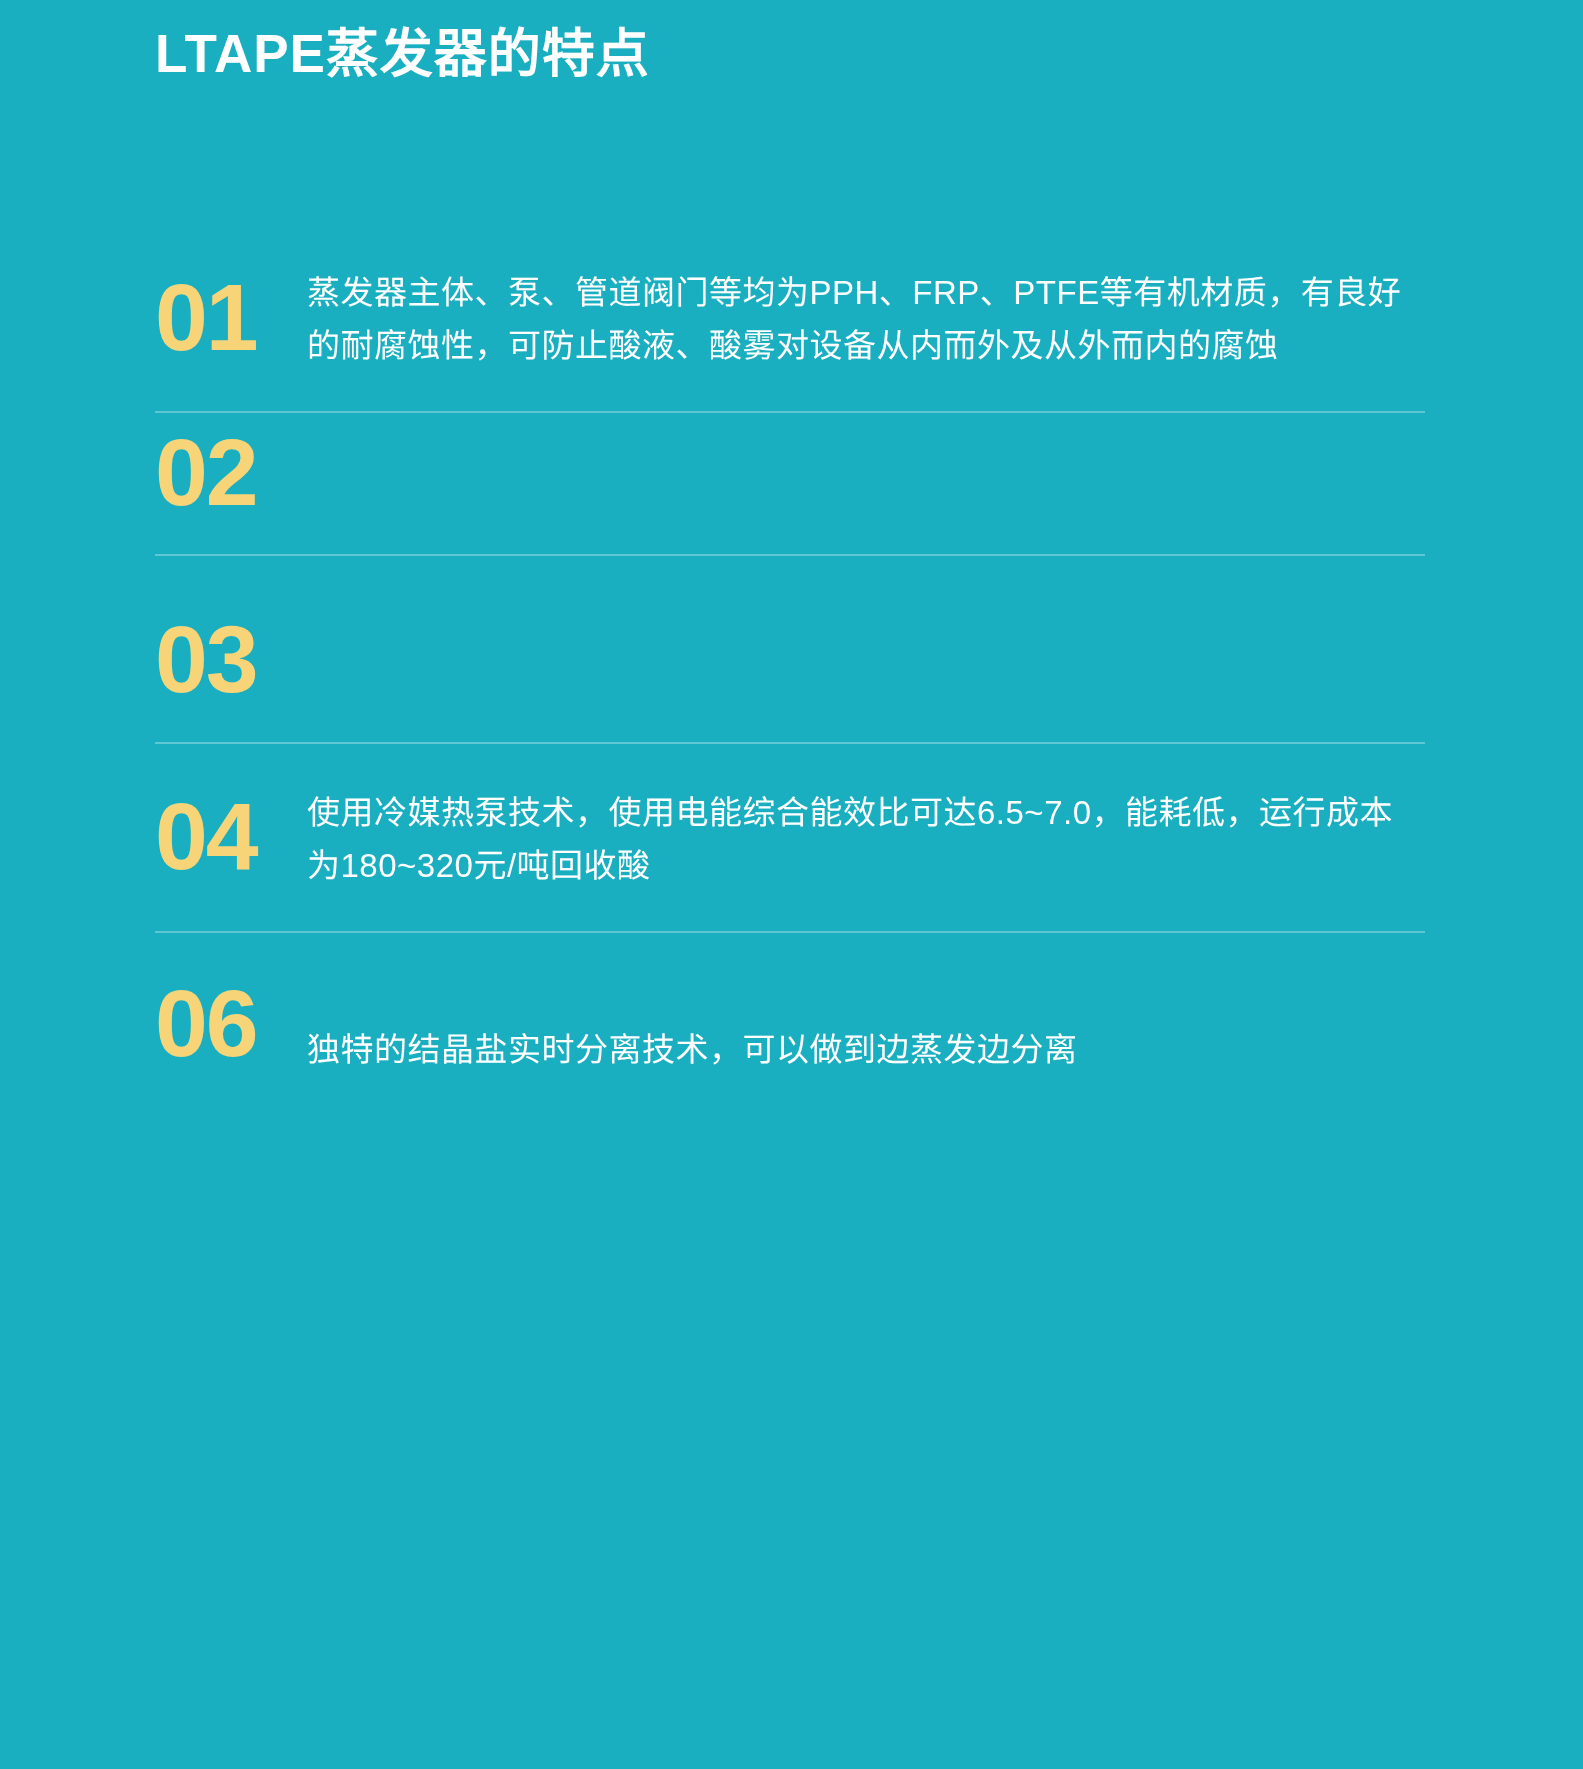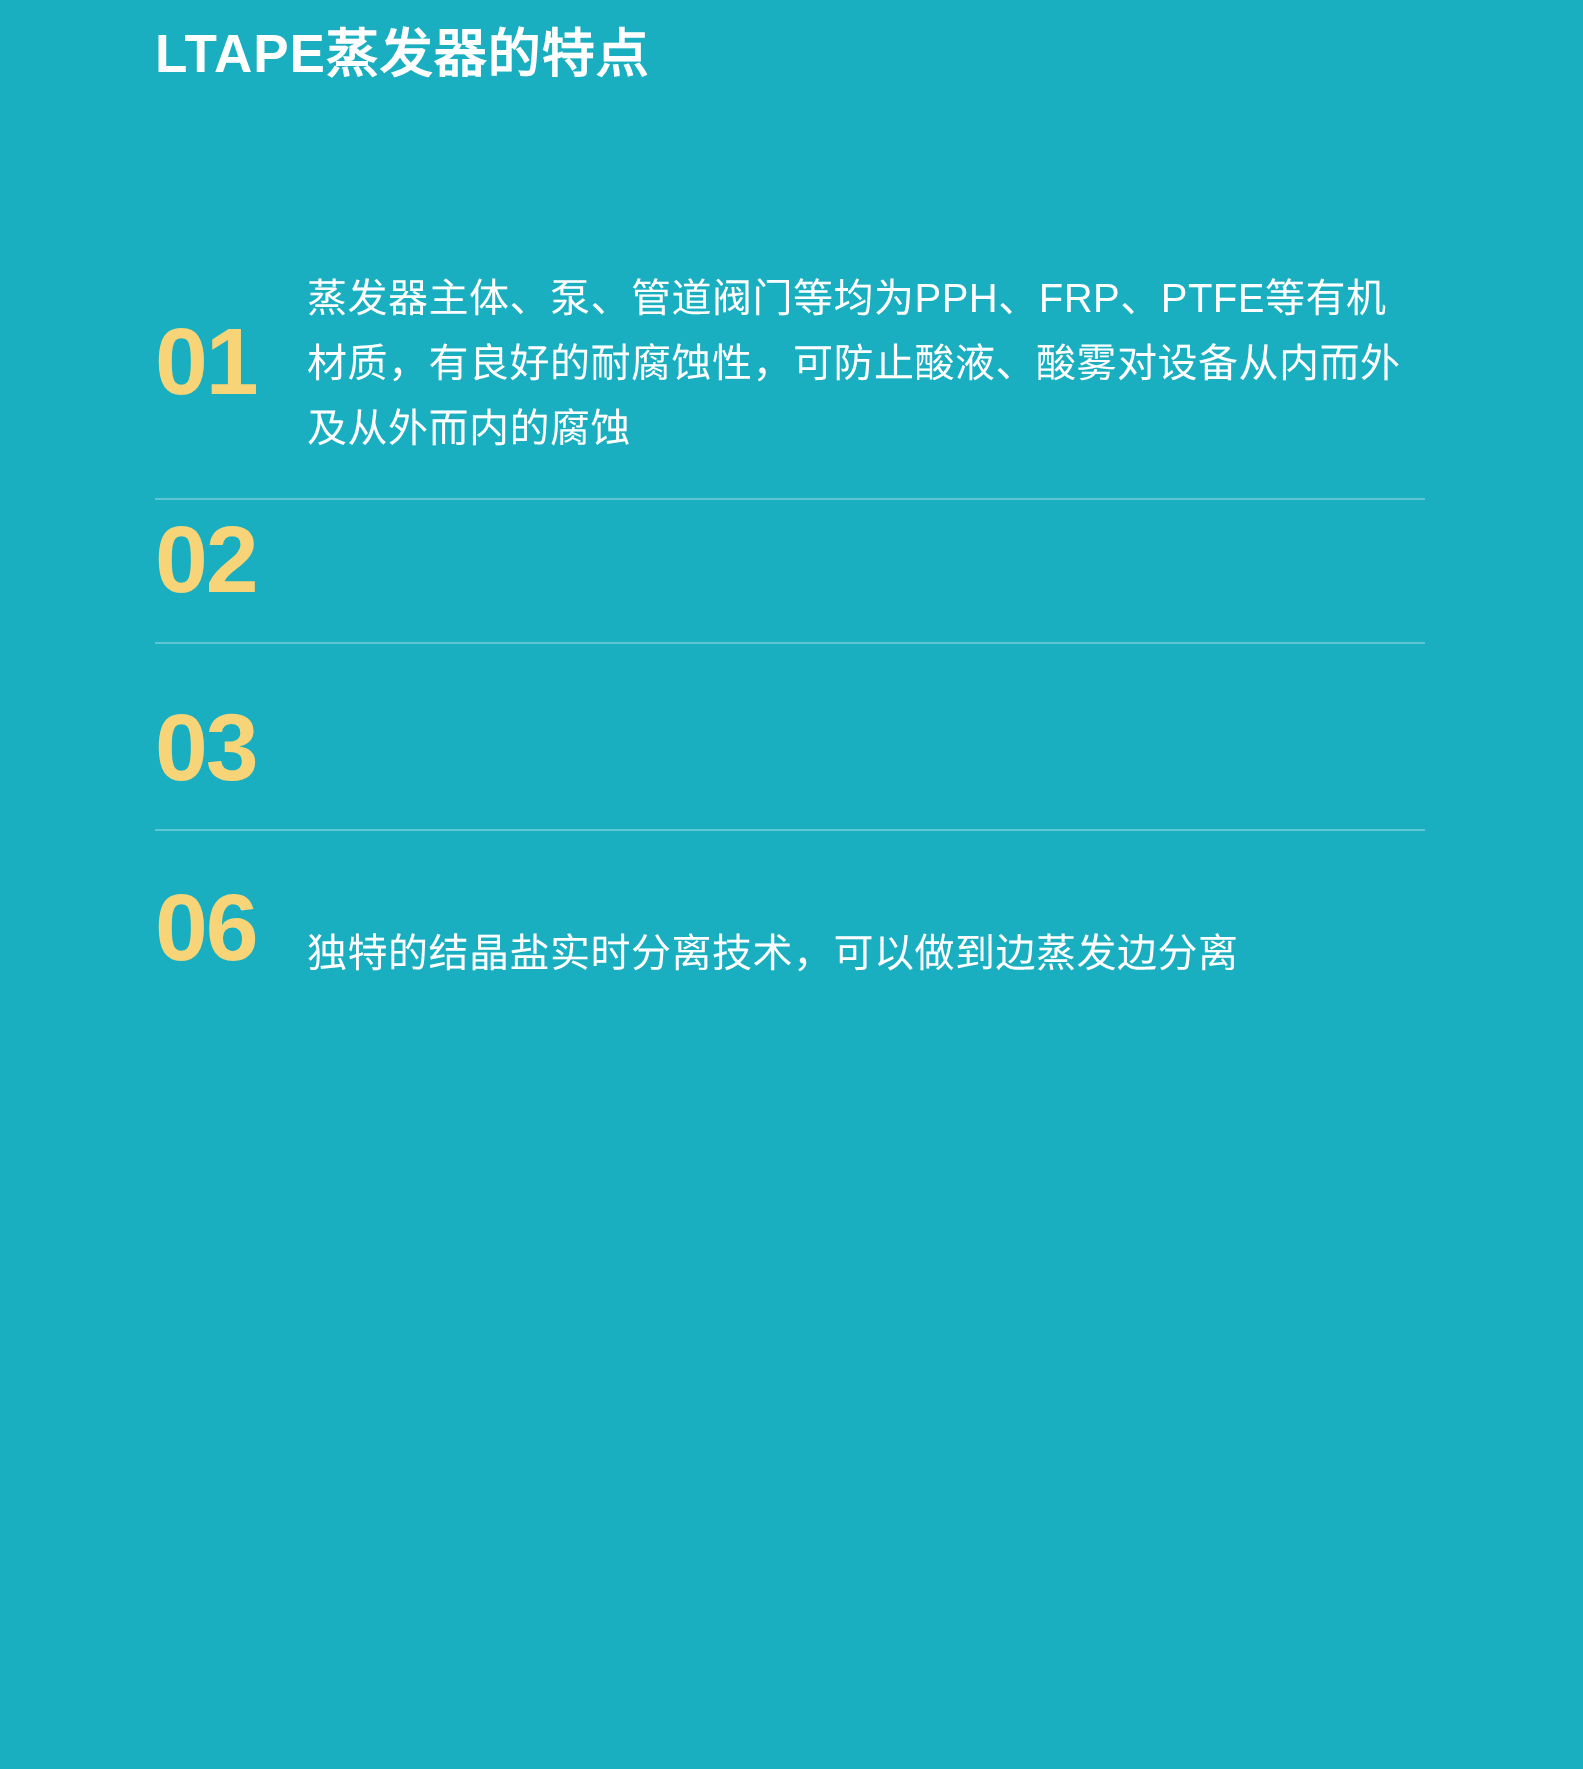--- a/index.html
+++ b/index.html
@@ -52,21 +52,21 @@
     color: #F7D478;
     font-size: 95px;
     font-weight: bold;
     line-height: 0.92;
     letter-spacing: -2px;
     font-family: "Liberation Sans", "DejaVu Sans", sans-serif;
   }
   .text {
     flex: 1 1 auto;
     color: #ffffff;
-    font-size: 40px;
+    font-size: 33px;
     line-height: 1.62;
     letter-spacing: 0.5px;
     padding-top: 4px;
   }
   
   .item-1 { padding-bottom: 38px; }
   .item-2 { padding-top: 16px; padding-bottom: 38px; }
   .item-3 { padding-top: 60px; padding-bottom: 38px; }
   .item-4 { padding-top: 38px; padding-bottom: 38px; }
   .item-5 { padding-top: 38px; padding-bottom: 38px; }
@@ -90,20 +90,24 @@
     </div>
 
     <div class="item item-2">
       <div class="num">02</div>
     </div>
 
     <div class="item item-3">
       <div class="num">03</div>
     </div>
 
+    <div class="item item-4">
+      <div class="num">04</div>
+      <div class="text">使用冷媒热泵技术，使用电能综合能效比可达6.5~7.0，能耗低，运行成本为180~320元/吨回收酸</div>
+    </div>
 
 
     <div class="item item-6">
       <div class="num">06</div>
       <div class="text">独特的结晶盐实时分离技术，可以做到边蒸发边分离</div>
     </div>
 
   </div>
 </div>
 

